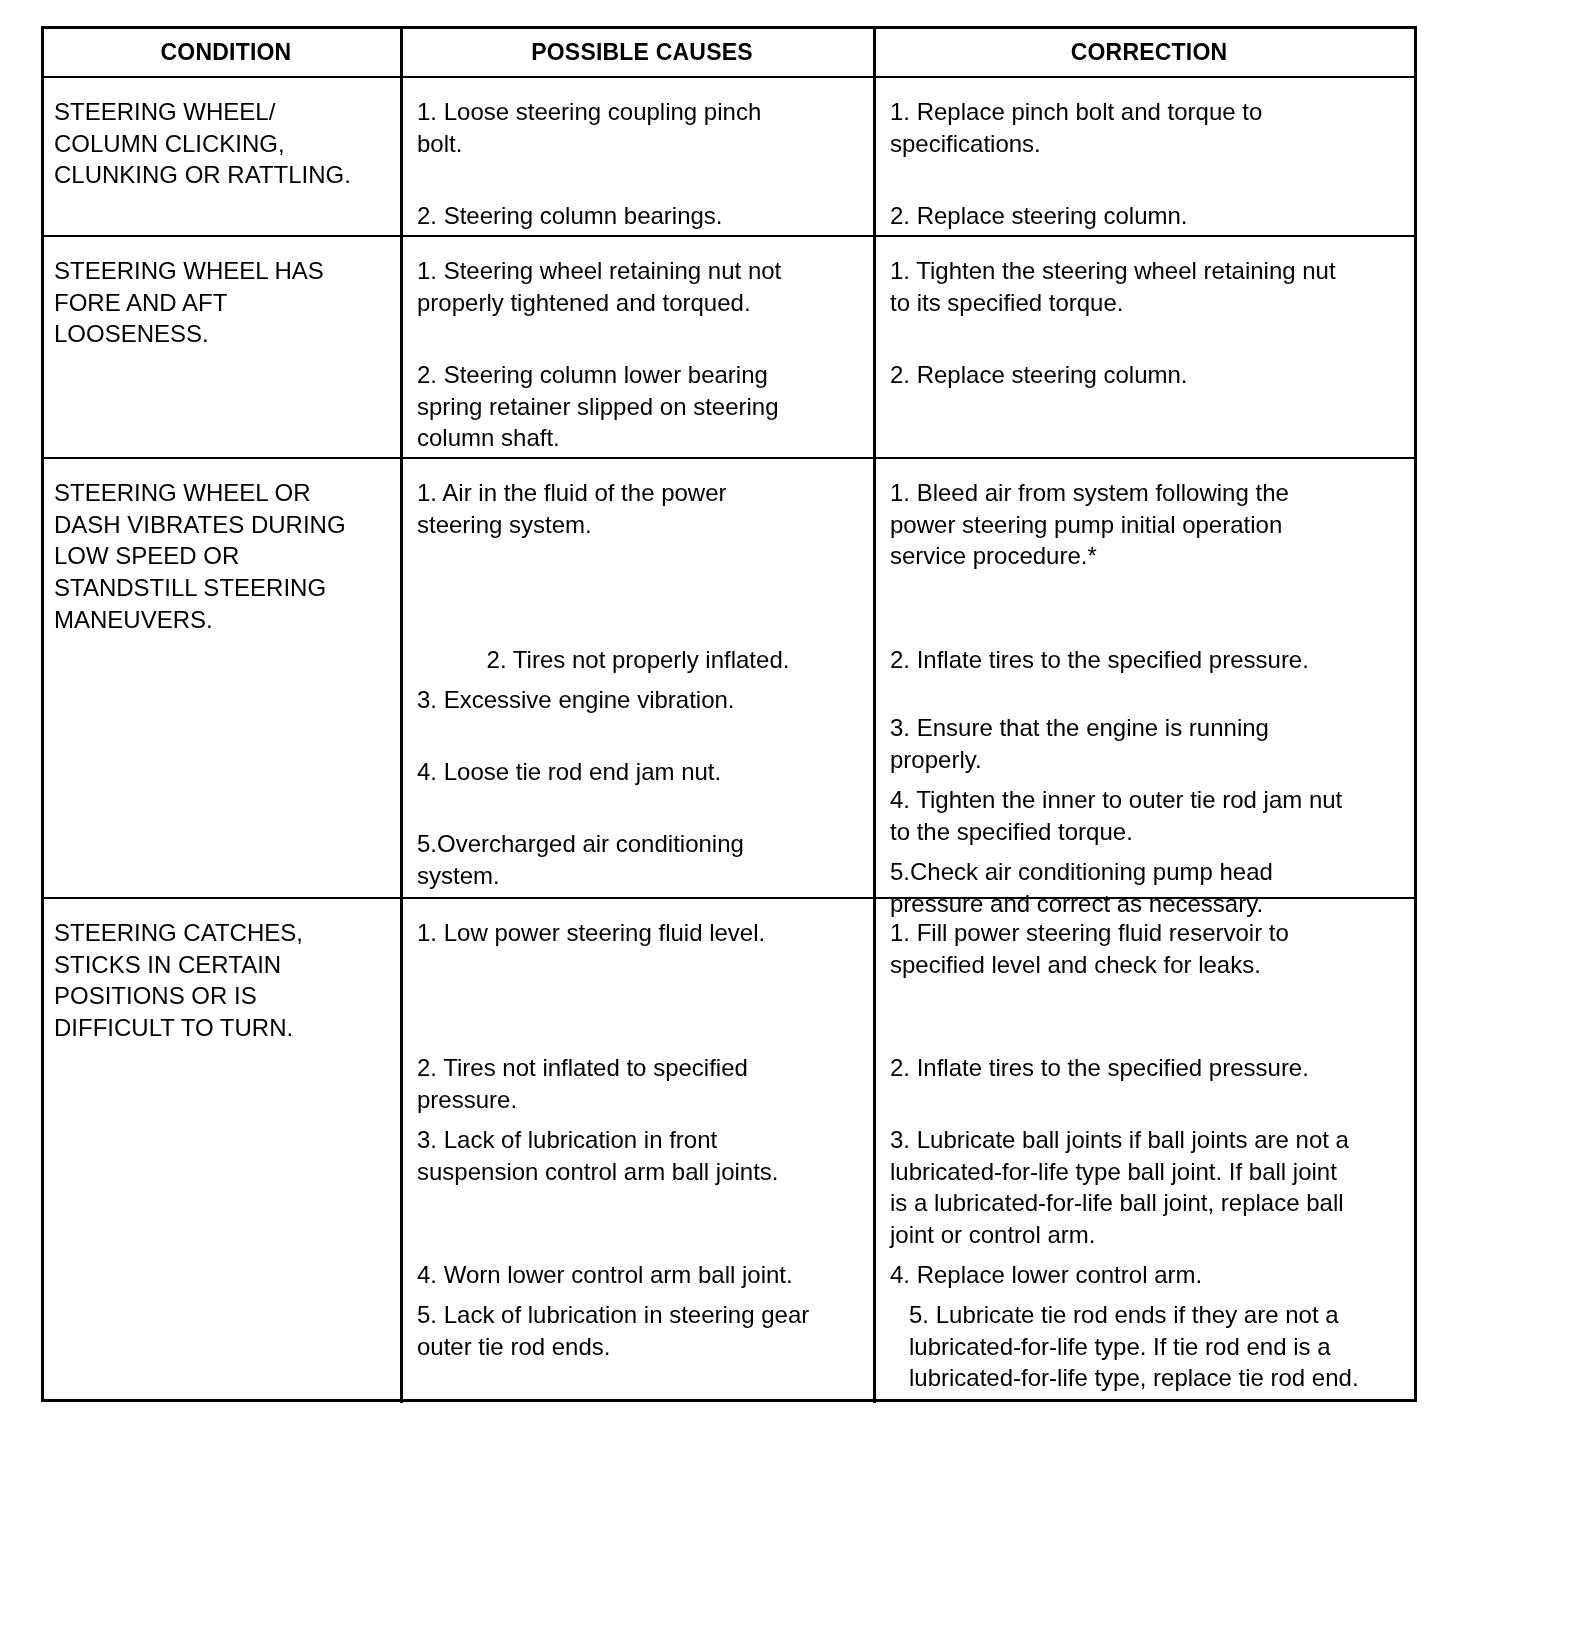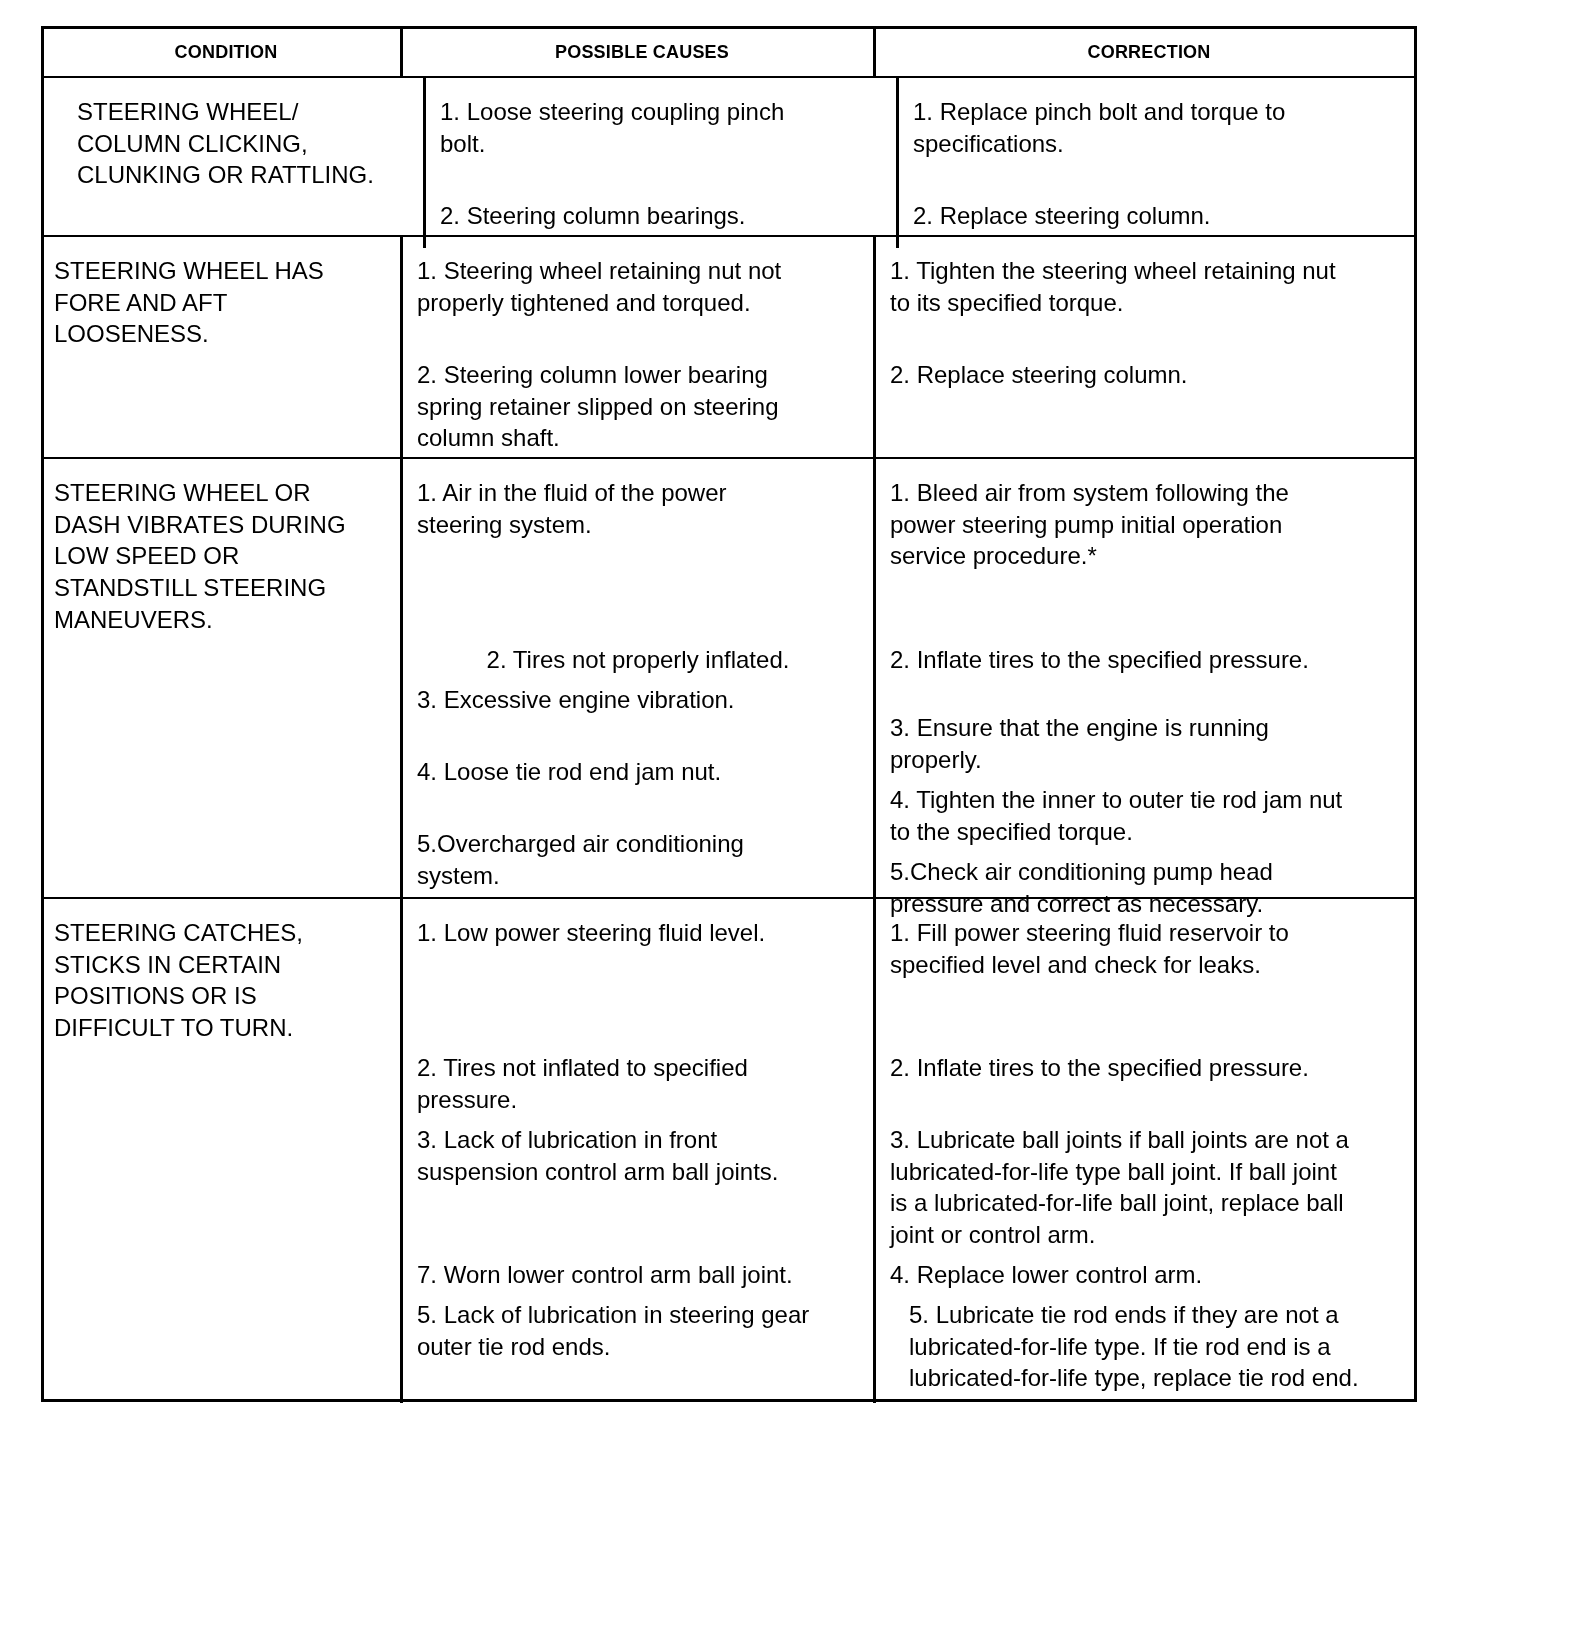--- a/index.html
+++ b/index.html
@@ -2,24 +2,24 @@
 <html><head>
 <meta charset="utf-8">
 <style>
   html, body { margin: 0; padding: 0; background: #ffffff; }
   body { width: 1584px; height: 1652px; position: relative; font-family: "Liberation Sans", sans-serif; color: #000; }
   #tbl {
     position: absolute; left: 41px; top: 26px; width: 1376px;
     border: 3px solid #000; box-sizing: border-box;
   }
   .hdr { display: grid; grid-template-columns: 356px 473px 1fr; height: 47px; border-bottom: 2px solid #000; }
-  .hdr div { display: flex; align-items: center; justify-content: center; font-weight: bold; font-size: 18px; letter-spacing: 0.2px; padding-left: 8px; }
+  .hdr div { display: flex; align-items: center; justify-content: center; font-weight: bold; font-size: 23px; letter-spacing: 0.2px; padding-left: 8px; }
   .hdr div + div { border-left: 3px solid #000; }
   .grp { display: grid; grid-template-columns: 356px 473px 1fr; border-top: 2px solid #000; }
-  .grp:first-of-type { border-top: none; padding-left: 23px; }
+  .grp:first-of-type { border-top: none; }
   .cond { grid-column: 1; padding: 18px 10px 10px 10px; font-size: 24px; line-height: 31.7px; text-transform: none; white-space: pre-line; }
   .causes, .corrs { display: flex; flex-direction: column; padding: 18px 14px 8px 14px; font-size: 24px; line-height: 31.7px; }
   .causes { grid-column: 2; border-left: 3px solid #000; }
   .corrs { grid-column: 3; border-left: 3px solid #000; }
   .item { white-space: pre-line; }
 </style>
 </head>
 <body>
 
 <div id="tbl">
@@ -93,21 +93,21 @@
         <div class="cond">STEERING CATCHES,
 STICKS IN CERTAIN
 POSITIONS OR IS
 DIFFICULT TO TURN.</div>
         <div class="causes">
           <div class="item" style="height: 135px;">1. Low power steering fluid level.</div>
           <div class="item" style="height: 72px;">2. Tires not inflated to specified
 pressure.</div>
           <div class="item" style="height: 135px;">3. Lack of lubrication in front
 suspension control arm ball joints.</div>
-          <div class="item" style="height: 40px;">7. Worn lower control arm ball joint.</div>
+          <div class="item" style="height: 40px;">4. Worn lower control arm ball joint.</div>
           <div class="item" style="height: 96px;">5. Lack of lubrication in steering gear
 outer tie rod ends.</div>
         </div>
         <div class="corrs">
           <div class="item" style="height: 135px;">1. Fill power steering fluid reservoir to
 specified level and check for leaks.</div>
           <div class="item" style="height: 72px;">2. Inflate tires to the specified pressure.</div>
           <div class="item" style="height: 135px;">3. Lubricate ball joints if ball joints are not a
 lubricated-for-life type ball joint. If ball joint
 is a lubricated-for-life ball joint, replace ball

